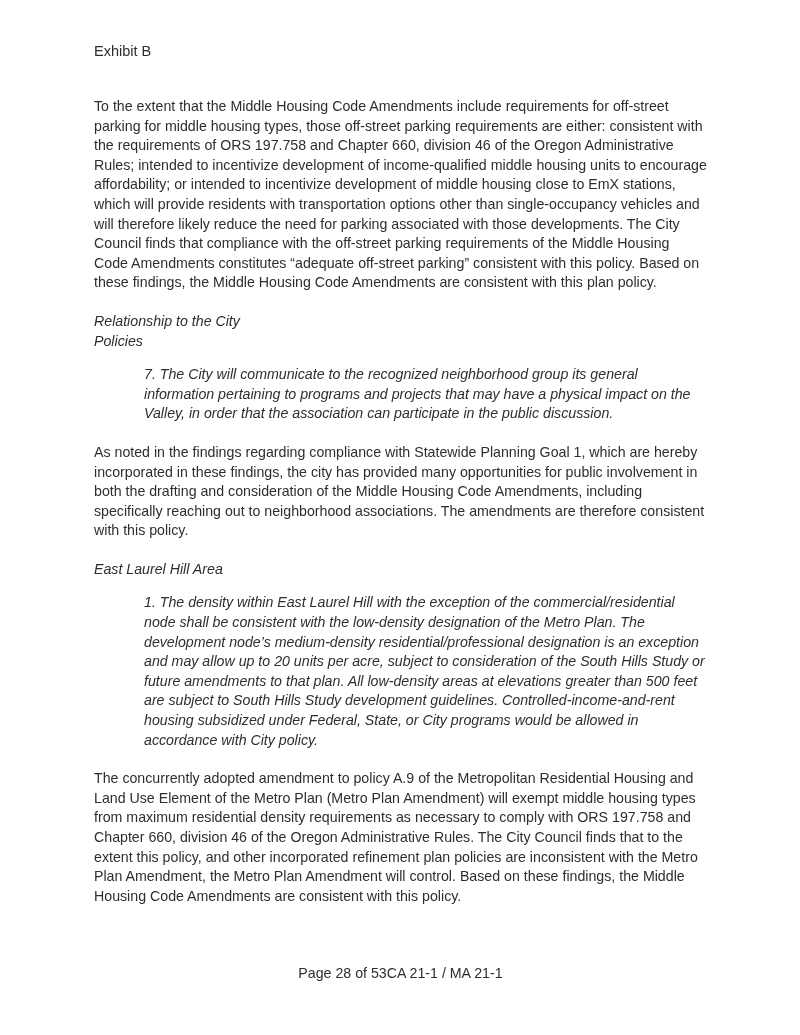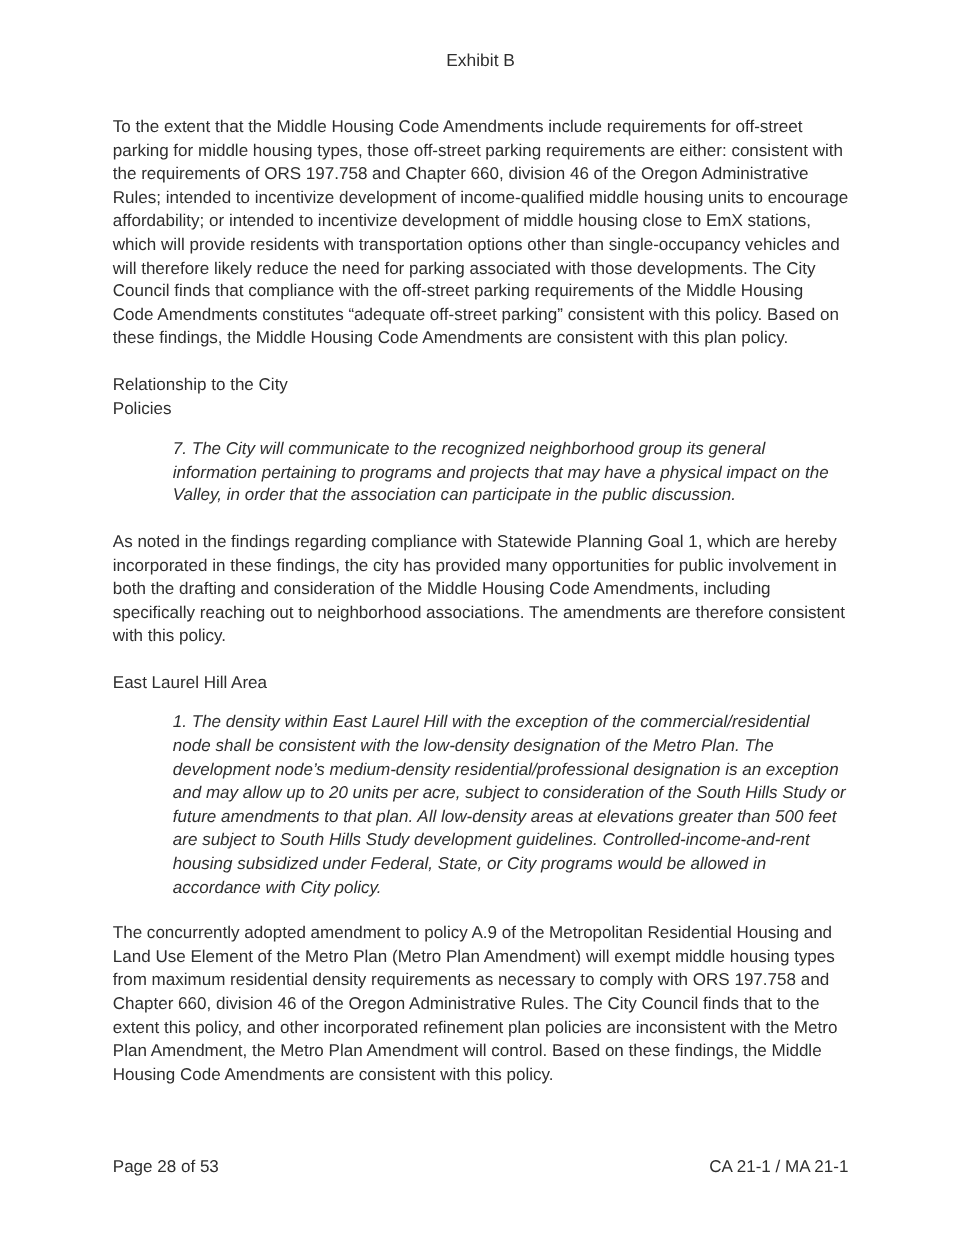--- a/index.html
+++ b/index.html
@@ -13,50 +13,50 @@
     position: relative;
     overflow: hidden;
   }
   .page {
     position: relative;
     width: 800px;
     height: 1035px;
     padding: 42px 93px 0 94px;
   }
   .doc-title {
-    text-align: center;
     font-size: 14.5px;
     line-height: 19px;
     margin: 0 0 36px 0;
   }
   .para {
     font-size: 14.2px;
     line-height: 19.6px;
     margin: 0 0 19px 0;
   }
   .heading-italic {
+    font-style: italic;
     font-size: 14.2px;
     line-height: 19.6px;
     margin: 0 0 14px 0;
   }
   .quote {
     font-style: italic;
     font-size: 14.2px;
     line-height: 19.6px;
     margin: 0 0 19px 0;
     padding-left: 50px;
     padding-right: 2px;
   }
   .footer {
     position: absolute;
     left: 94px;
     right: 93px;
     bottom: 52px;
     display: flex;
-    justify-content: space-between;
+    justify-content: center;
     font-size: 14.2px;
     line-height: 19px;
   }
 </style>
 </head>
 <body>
 
 <div class="page">
 
   <div class="doc-title">Exhibit B</div>

